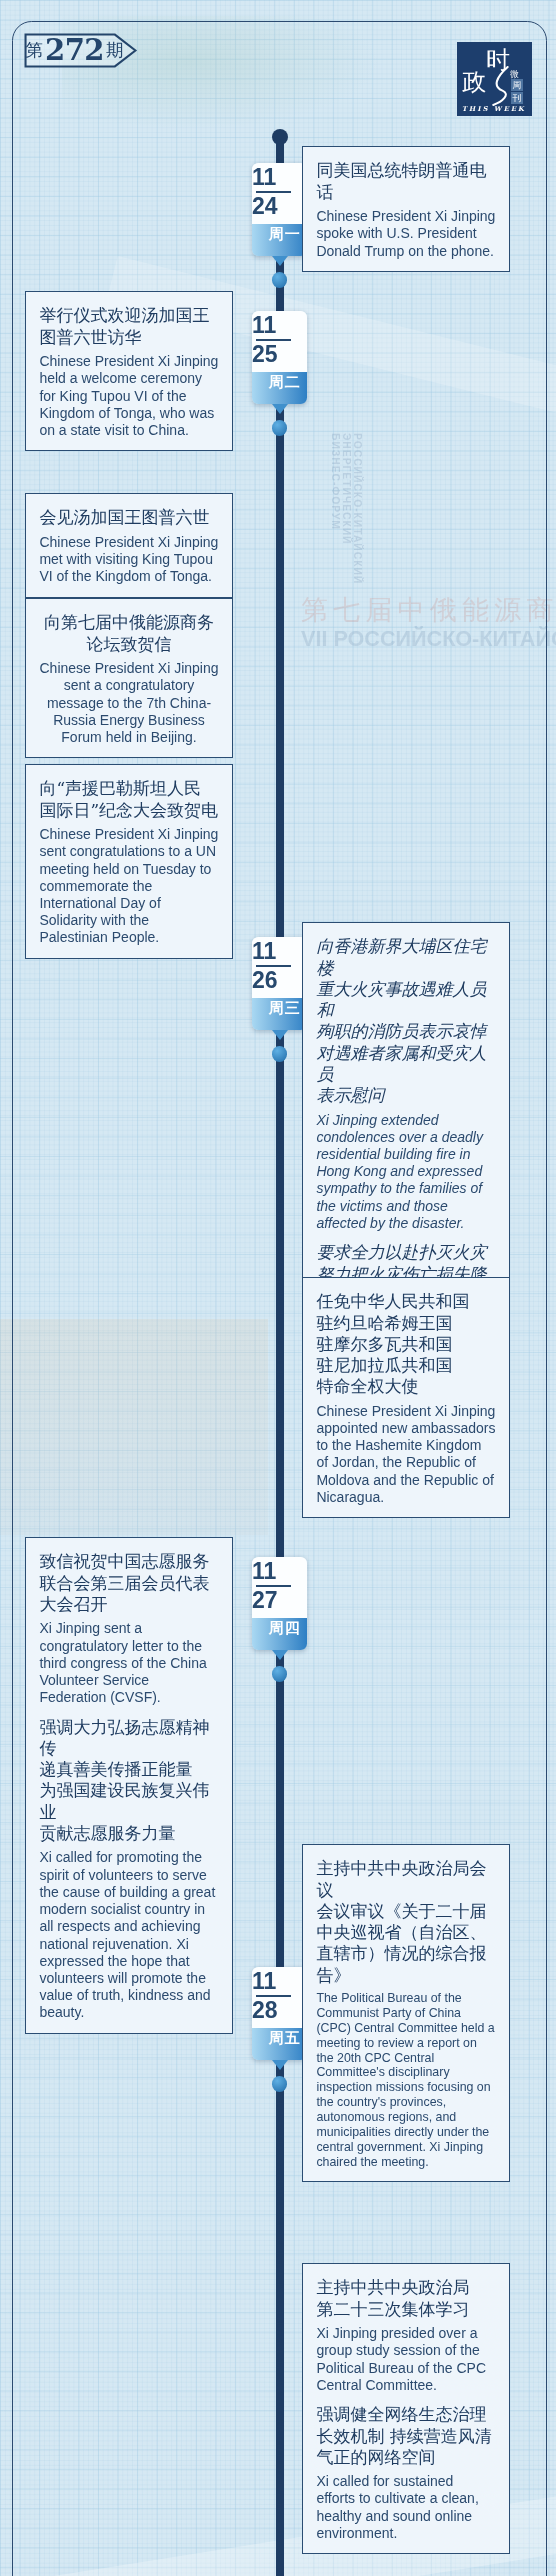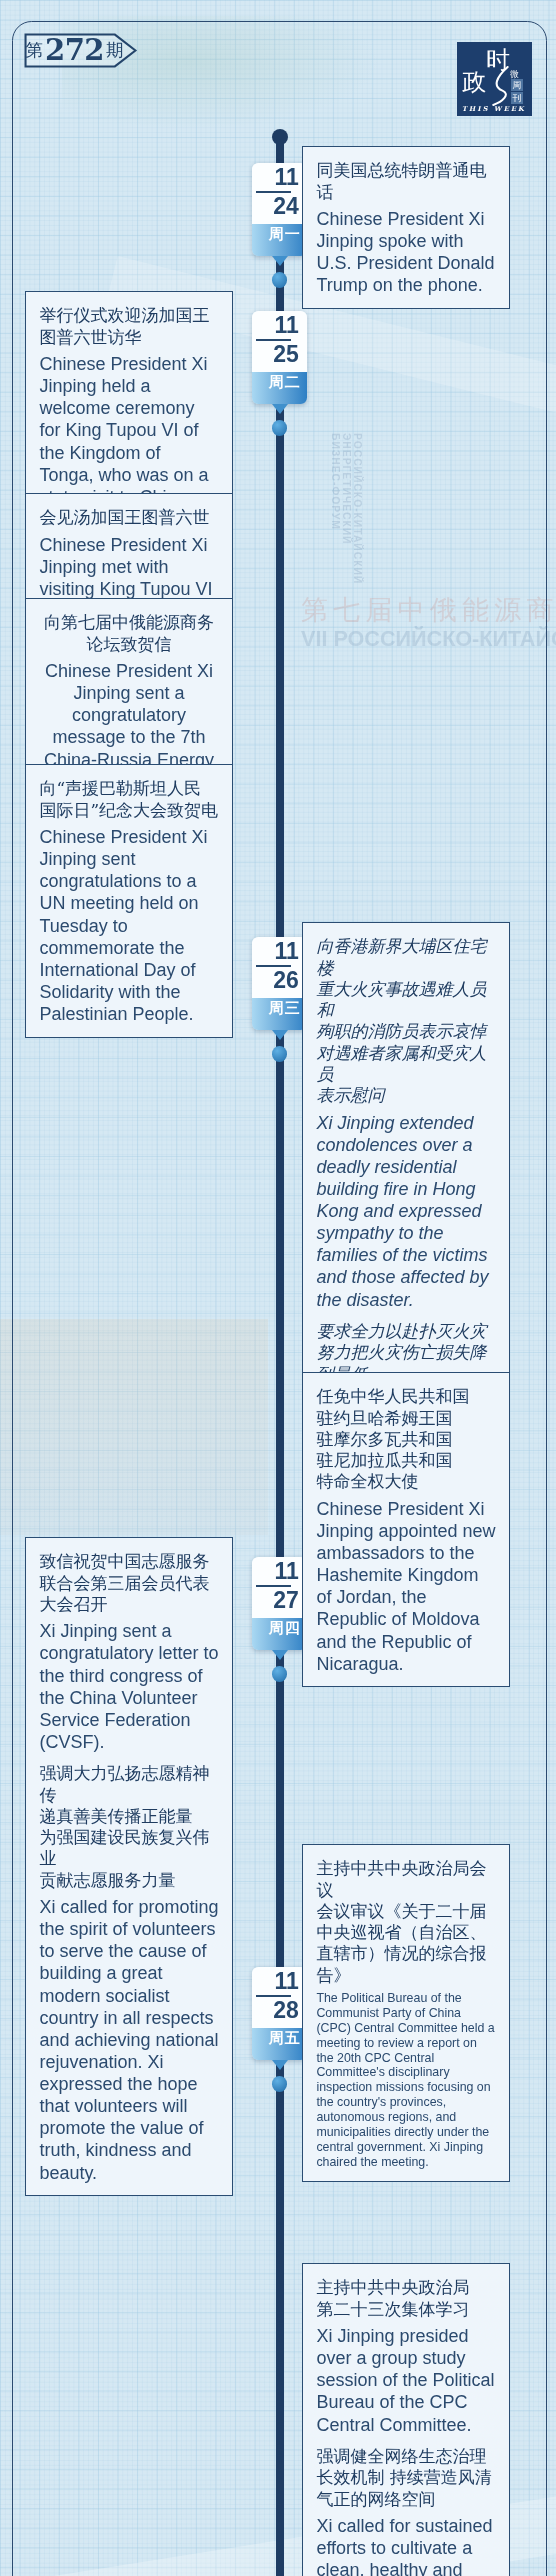--- a/index.html
+++ b/index.html
@@ -62,40 +62,40 @@
 
   
   .tl-line{left:276px;top:139px;width:7.7px;height:2470px;background:#1e3c63;border-radius:4.1px;}
   .tl-start{left:272px;top:129px;width:16px;height:16px;border-radius:50%;background:#1e3c63;}
 
   
   .day{position:absolute;left:252px;width:55px;}
   .day-card{border-radius:6.2px;overflow:hidden;box-shadow:0 1.5px 4.1px rgba(30,60,90,.25);}
   .day-box{background:#fcfeff;height:61px;padding-top:2.1px;box-sizing:border-box;}
   .day-m,.day-d{font:bold 23px "Liberation Sans",sans-serif;color:#27496e;
-    text-align:right;padding-right:8.2px;line-height:1.12;}
+    padding-right:8.2px;line-height:1.12;}
   .day-rule{height:2.1px;background:#27496e;width:35px;margin:0.5px 0 0.5px 4.1px;}
   .day-week{height:32px;background:linear-gradient(90deg,#a9d8f2,#2e7fc4);
     color:#fff;font:bold 15px "Liberation Sans",sans-serif;text-align:right;
     padding-right:6.2px;line-height:19.6px;letter-spacing:1px;}
   .day-tri{width:0;height:0;margin:0 auto;
     border-left:8.8px solid transparent;border-right:8.8px solid transparent;
     border-top:10.3px solid #4090cc;}
   .day-dot{width:15.5px;height:15.5px;border-radius:50%;margin:6.2px auto 0;
     background:radial-gradient(circle at 35% 30%, #5fb0e4, #1f6aa7);}
 
   
   .card{position:absolute;width:208px;background:#eef5fb;border:1.5px solid #2a4d73;
     padding:13.4px 13.4px 11.3px;box-sizing:border-box;}
   .card.r{left:302px;}
   .card.l{left:25px;}
   .zh{font-family:"DejaVu Serif",serif;color:#1f3c60;white-space:pre-line;
     margin:0 0 5.2px;font-size:17px;line-height:1.25;font-weight:400;}
   .en{font-family:"Liberation Sans",sans-serif;color:#2b4a6e;
-    margin:0 0 10.3px;font-size:18px;line-height:1.23;}
+    margin:0 0 10.3px;font-size:14px;line-height:1.23;}
   .card .en:last-child{margin-bottom:0;}
   .card.xs .en{font-size:12.4px;line-height:1.2;}
 </style>
 </head>
 <body>
 
 <div class="tint tint-leaves"></div>
 <div class="tint tint-hall"></div>
 <div class="band band3"></div>
 <div class="band band1"></div>
@@ -223,21 +223,21 @@
 重大火灾事故遇难人员和
 殉职的消防员表示哀悼
 对遇难者家属和受灾人员
 表示慰问</h3>
       <p class="en">Xi Jinping extended condolences over a deadly residential building fire in Hong Kong and expressed sympathy to the families of the victims and those affected by the disaster.</p>
       <h3 class="zh">要求全力以赴扑灭火灾
 努力把火灾伤亡损失降
 到最低</h3>
       <p class="en">Xi urged all-out efforts to extinguish the fire and minimize casualties and losses.</p>
     </div>
-    <div class="card r" style="top: 1372px;">
+    <div class="card r" style="top: 1277px;">
       <h3 class="zh">任免中华人民共和国
 驻约旦哈希姆王国
 驻摩尔多瓦共和国
 驻尼加拉瓜共和国
 特命全权大使</h3>
       <p class="en">Chinese President Xi Jinping appointed new ambassadors to the Hashemite Kingdom of Jordan, the Republic of Moldova and the Republic of Nicaragua.</p>
     </div>
     <div class="card l" style="top: 1537px;">
       <h3 class="zh">致信祝贺中国志愿服务
 联合会第三届会员代表

